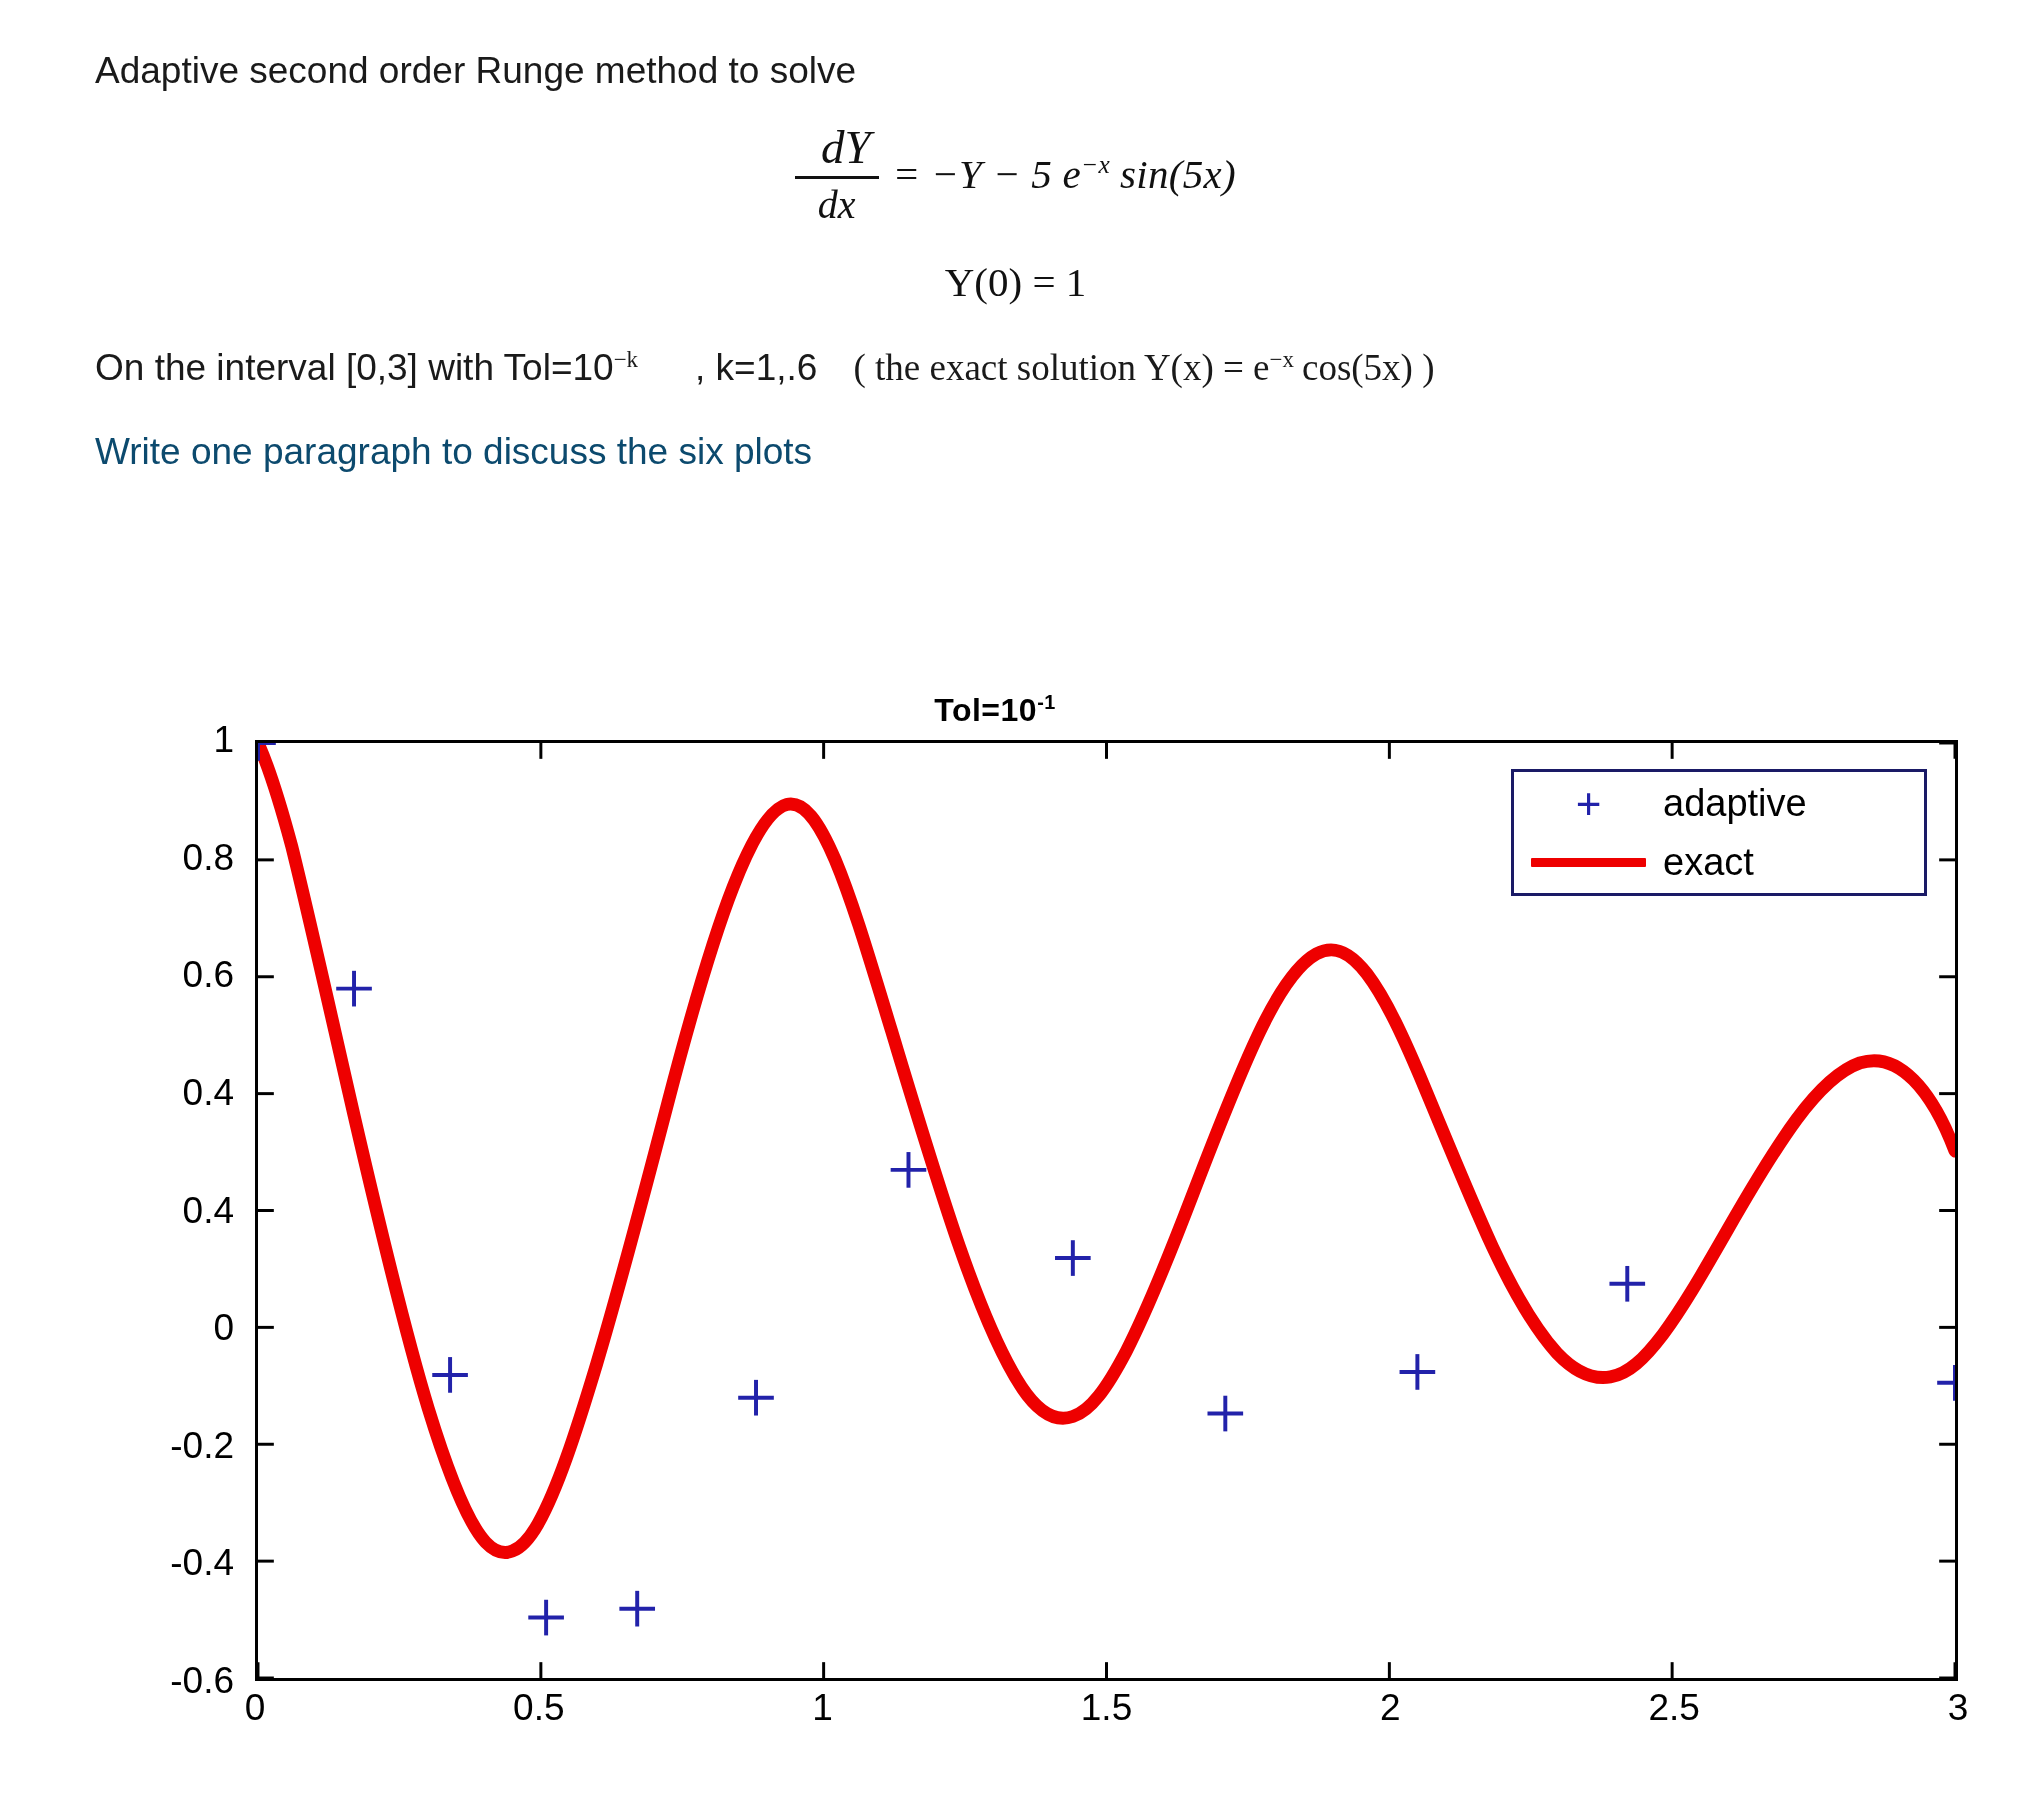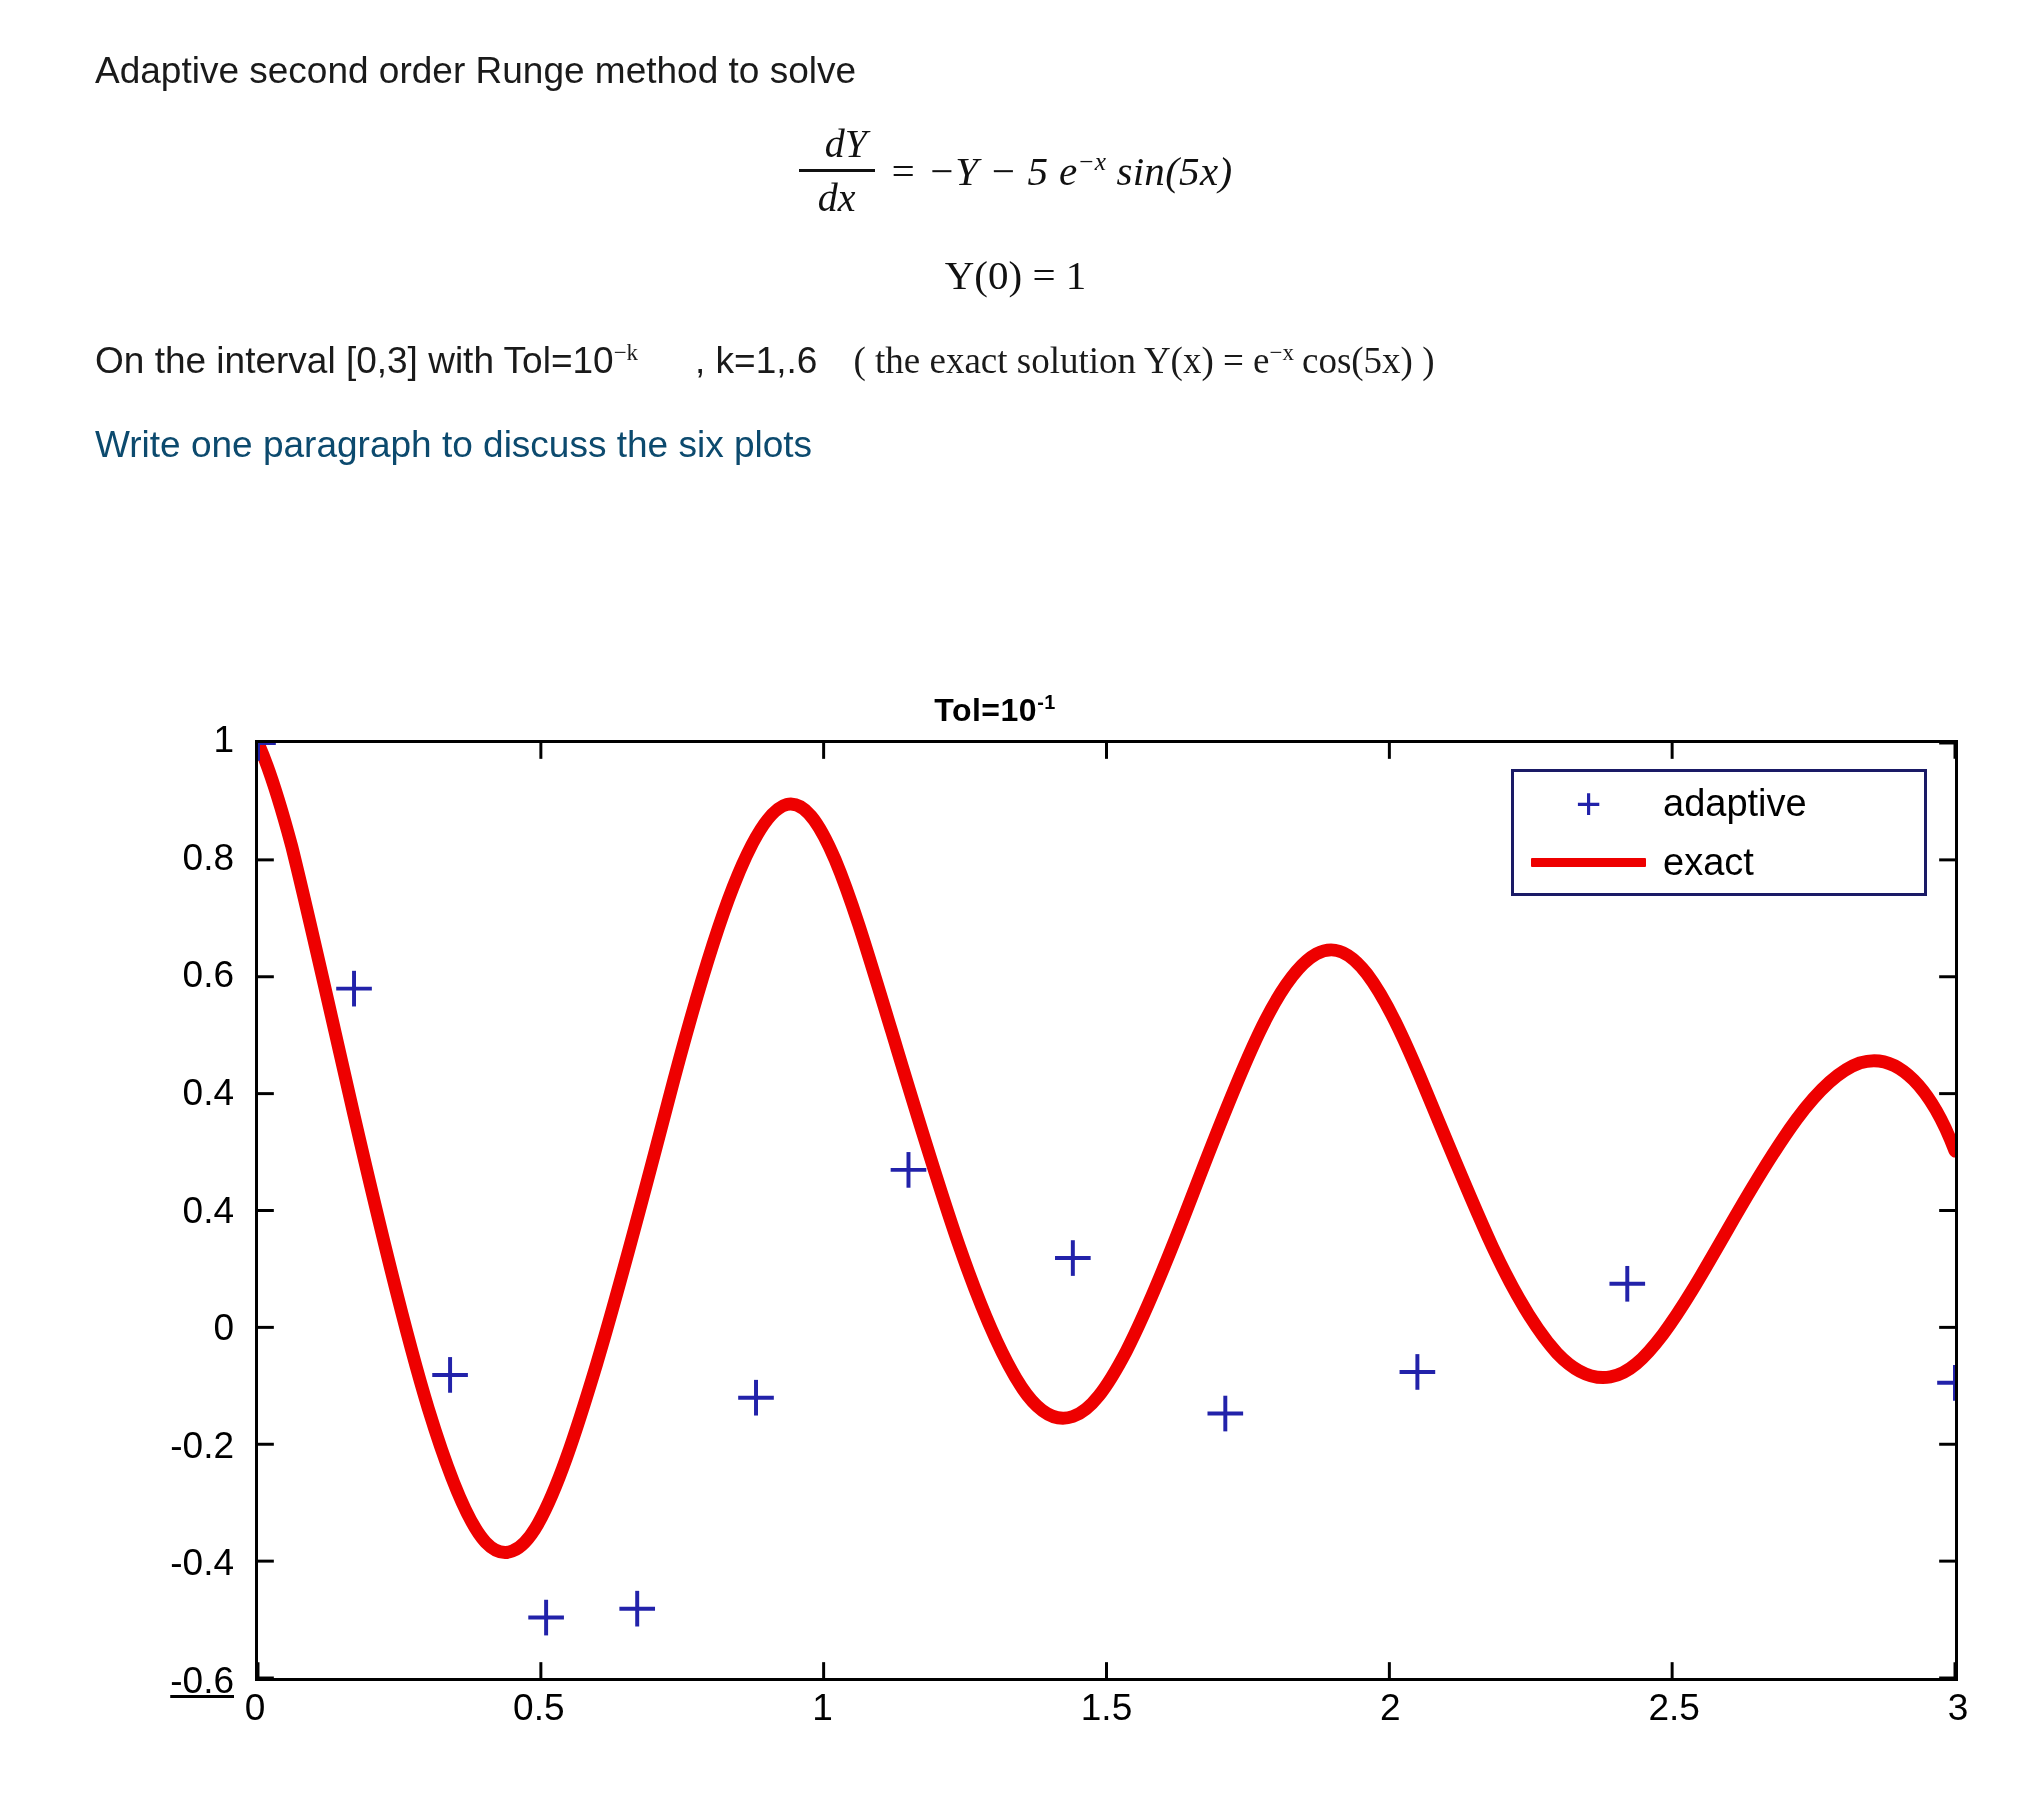--- a/index.html
+++ b/index.html
@@ -48,21 +48,21 @@
     display: inline-flex;
     flex-direction: column;
     align-items: center;
     vertical-align: middle;
     margin-right: 14px;
   }
   .frac .num {
     padding: 0 8px 2px 8px;
     font-style: italic;
     font-family: "Liberation Serif", serif;
-    font-size: 40px;
+    font-size: 47px;
     margin-left: 18px;
   }
   .frac .bar {
     width: 100%;
     height: 3px;
     background: #111111;
   }
   .frac .den {
     padding: 2px 8px 0 8px;
     font-style: italic;
@@ -249,21 +249,21 @@
 
     <div class="ytick-wrap">
       <div class="ytick-label" style="top:0%;">1</div>
       <div class="ytick-label" style="top:12.5%;">0.8</div>
       <div class="ytick-label" style="top:25%;">0.6</div>
       <div class="ytick-label" style="top:37.5%;">0.4</div>
       <div class="ytick-label" style="top:50%;">0.4</div>
       <div class="ytick-label" style="top:62.5%;">0</div>
       <div class="ytick-label" style="top:75%;">-0.2</div>
       <div class="ytick-label" style="top:87.5%;">-0.4</div>
-      <div class="ytick-label" style="top:100%;text-decoration:underline;">-0.6</div>
+      <div class="ytick-label" style="top:100%;">-0.6</div>
     </div>
 
     <div class="axes">
       <svg class="plot-svg" viewBox="0 0 1714 944" preserveAspectRatio="none">
 
         <g stroke="#000000" stroke-width="3">
           <line x1="0" y1="0" x2="0" y2="16"></line>
           <line x1="285.7" y1="0" x2="285.7" y2="16"></line>
           <line x1="571.3" y1="0" x2="571.3" y2="16"></line>
           <line x1="857" y1="0" x2="857" y2="16"></line>

